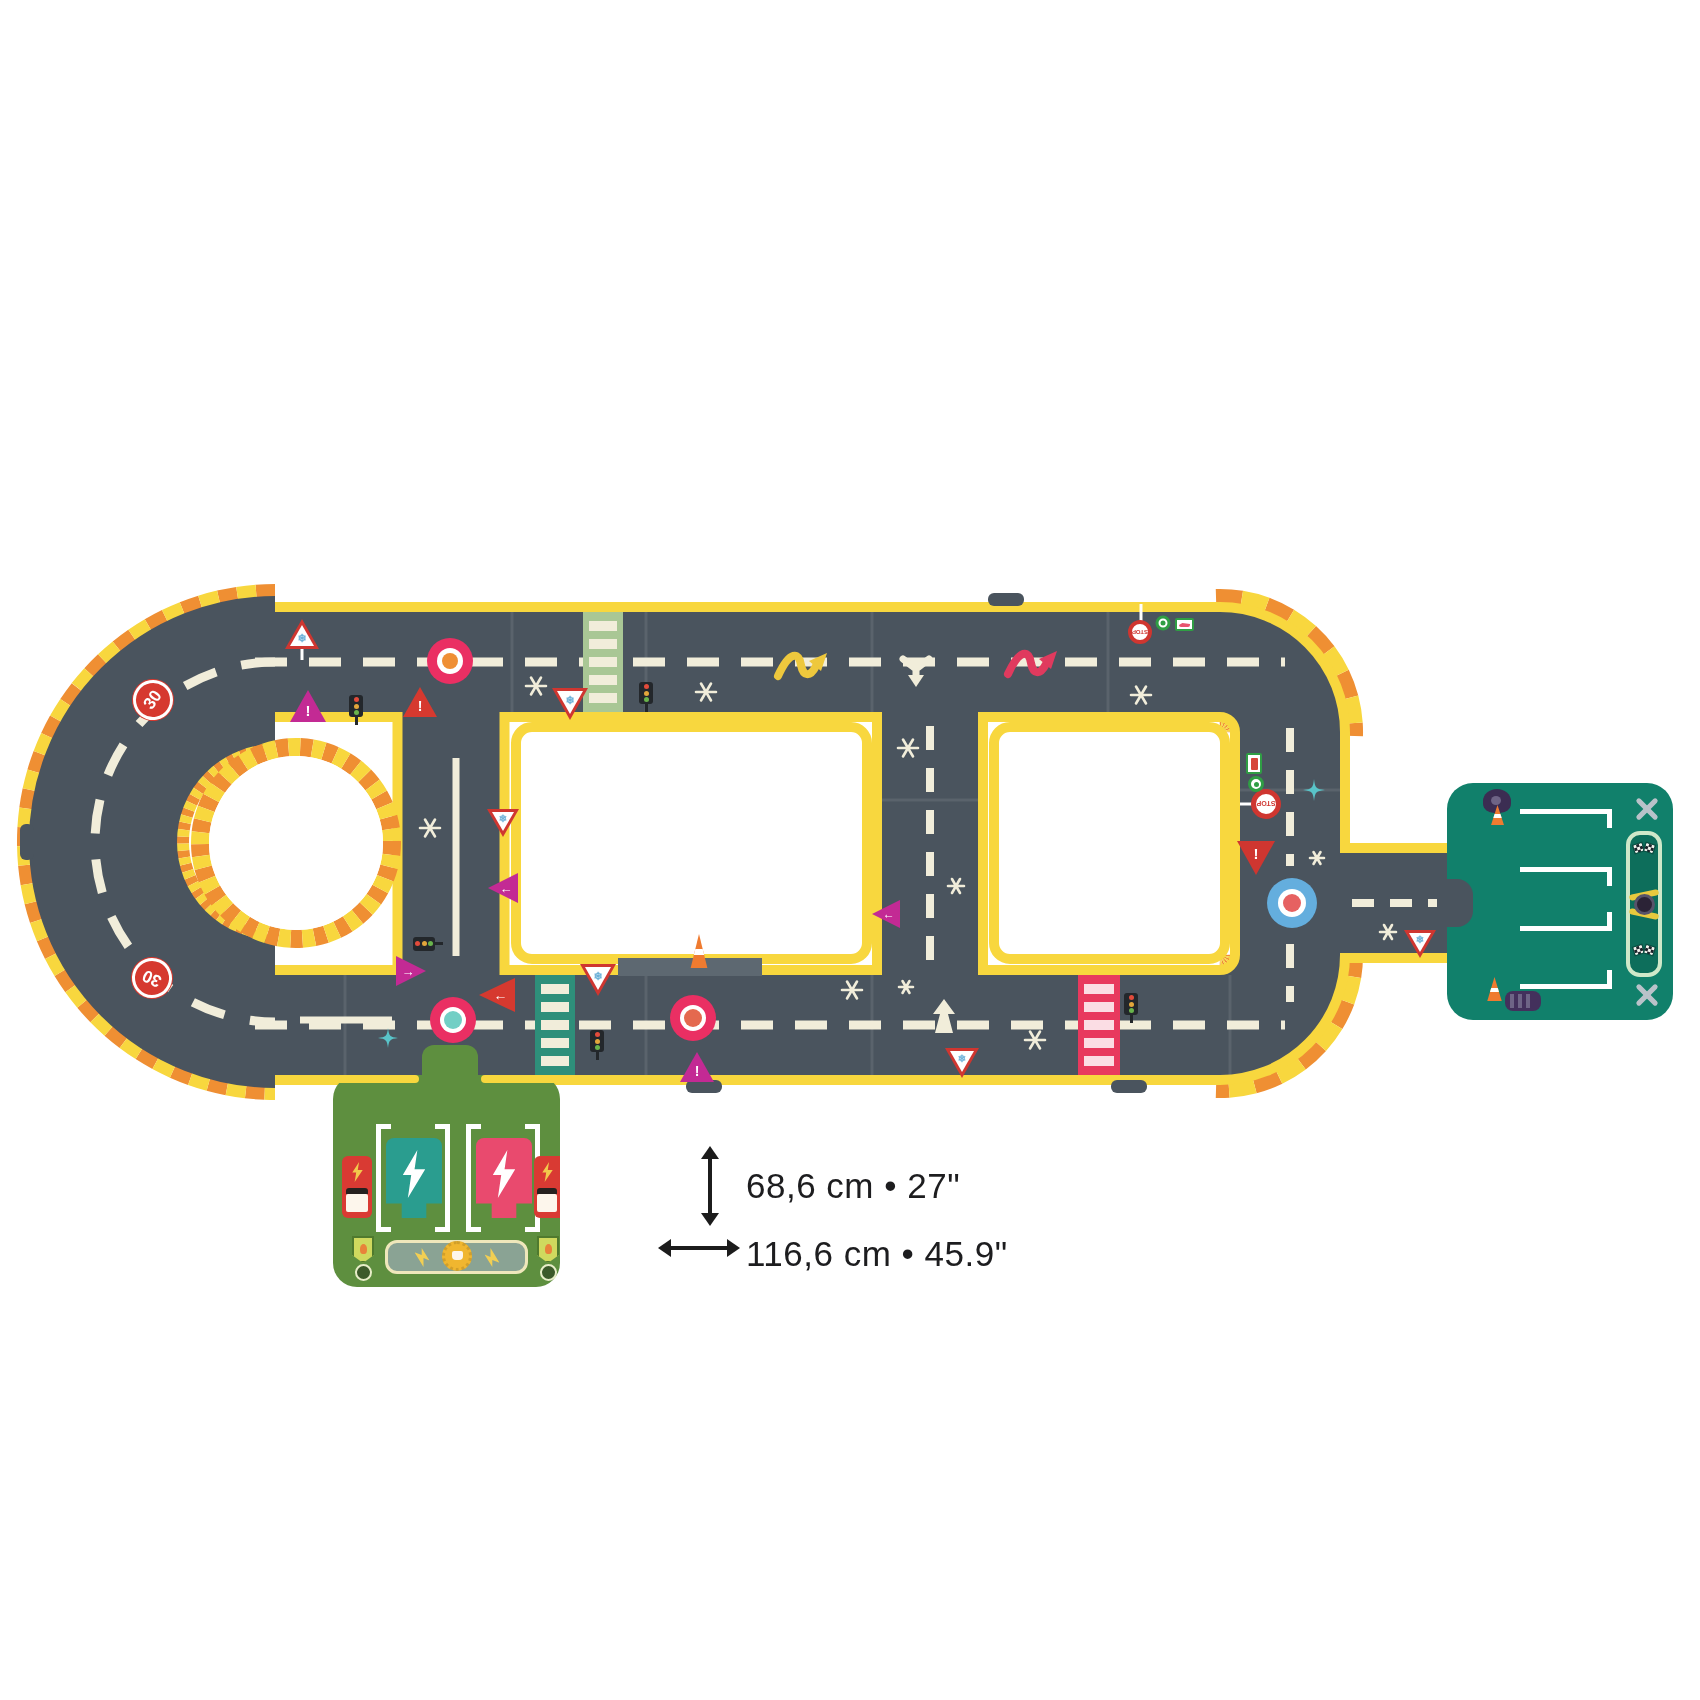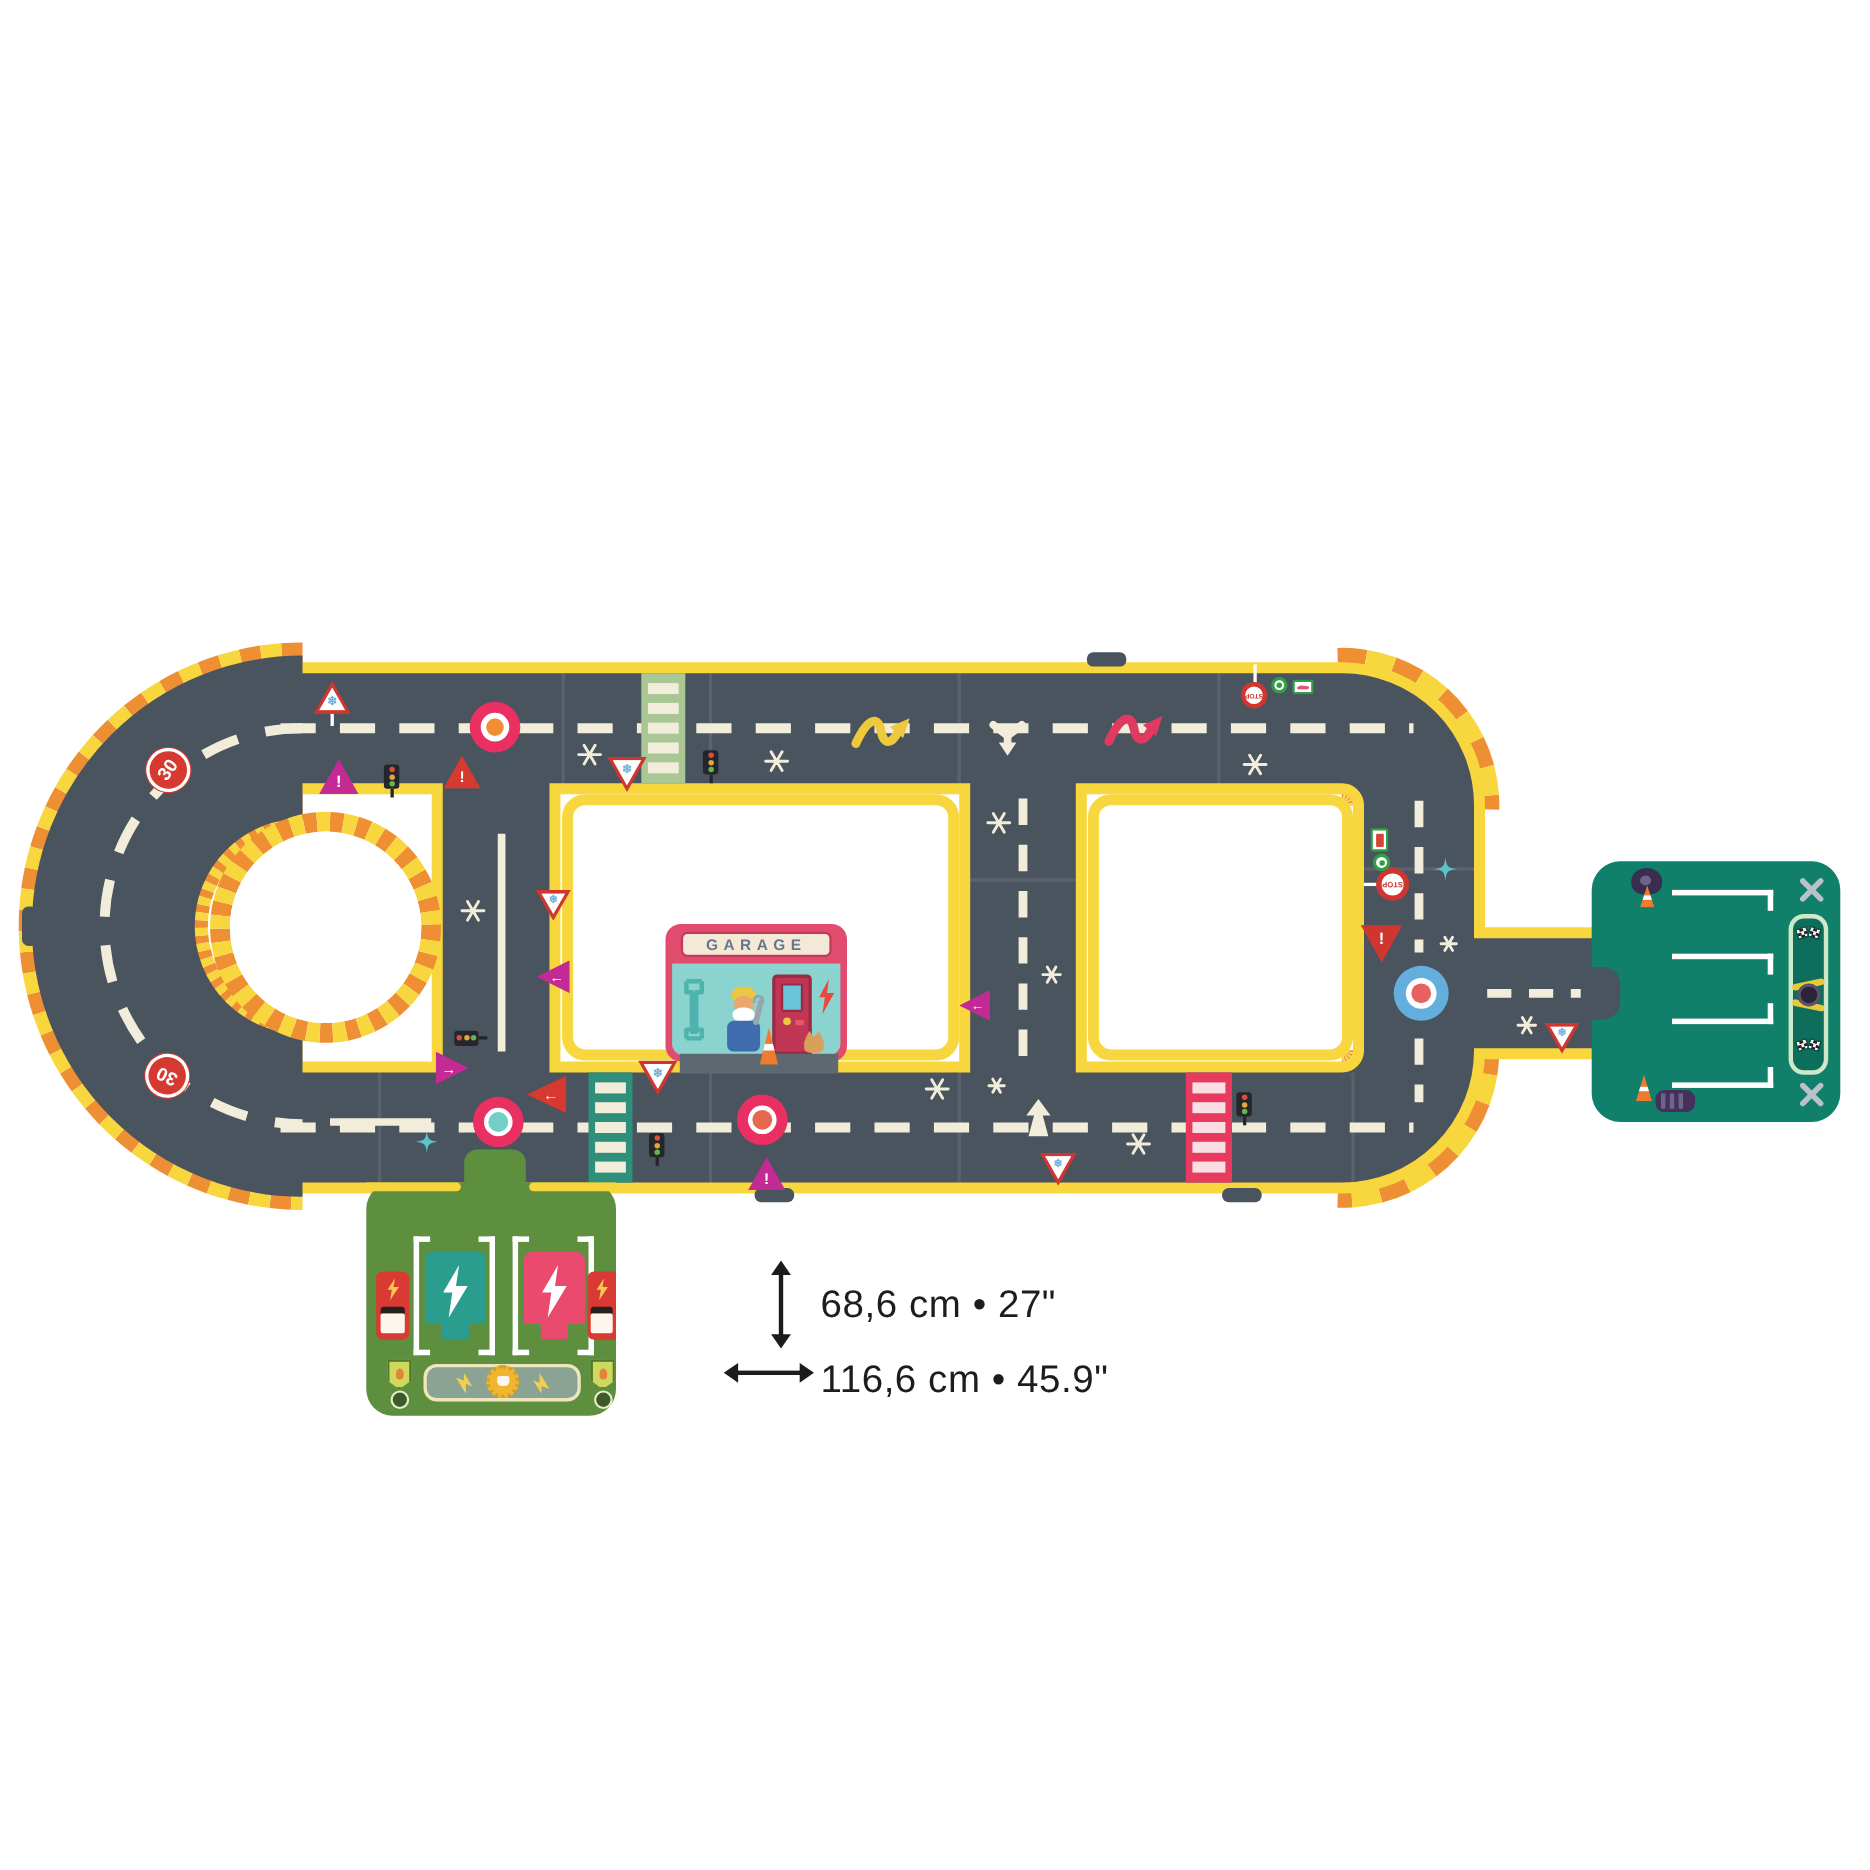--- a/index.html
+++ b/index.html
@@ -355,47 +355,20 @@
     </div>
   <div class="tl" style="left:1131px;top:1008px;">
     <span class="box">
         <i style="background:#e24b3b;"></i>
         <i style="background:#e2a63b;"></i>
         <i style="background:#69b44c;"></i>
       </span>
       <span class="post"></span>
     </div>
 
-  <div class="abs" style="left:605px;top:840px;width:165px;height:125px;background:#e14b6e;border-radius:14px;">
-    <div class="abs" style="left:6px;top:36px;width:153px;height:83px;background:#8ad3cf;border-radius:0 0 10px 10px;"></div>
-    <div class="abs" style="left:14px;top:7px;width:137px;height:23px;background:#f3e9d6;border:2px solid #c13a58;border-radius:6px;display:flex;align-items:center;justify-content:center;">
-      <span style="font-size:14px;font-weight:bold;color:#64778c;letter-spacing:5px;">GARAGE</span>
-    </div>
-    <svg class="abs" style="left:12px;top:46px;" width="28" height="64" viewBox="0 0 28 64">
-      <path d="M7,6 h14 M7,6 v10 h5 v36 h4 v-36 h5 v-10 M7,58 h14 M7,58 v-8 h14 v8" fill="none" stroke="#4fb3ad" stroke-width="4" stroke-linejoin="round"></path>
-    </svg>
-    <div class="abs" style="left:48px;top:56px;width:46px;height:64px;">
-      <i class="abs" style="left:12px;top:1px;width:22px;height:12px;background:#e9c73f;border-radius:8px 8px 2px 2px;"></i>
-      <i class="abs" style="left:14px;top:9px;width:18px;height:17px;background:#eba76d;border-radius:50%;"></i>
-      <i class="abs" style="left:13px;top:20px;width:20px;height:13px;background:#fff;border-radius:45%;"></i>
-      <i class="abs" style="left:8px;top:32px;width:30px;height:28px;background:#3f6cae;border-radius:6px;"></i>
-      <i class="abs" style="left:34px;top:12px;width:5px;height:24px;background:#9aa4ad;border-radius:2px;transform:rotate(14deg);"></i>
-      <i class="abs" style="left:31px;top:8px;width:11px;height:8px;border:3px solid #9aa4ad;border-bottom:none;border-radius:6px 6px 0 0;"></i>
-    </div>
-    <div class="abs" style="left:97px;top:46px;width:36px;height:73px;background:#c23655;border:3px solid #992c45;border-radius:4px 4px 0 0;">
-      <i class="abs" style="left:5px;top:5px;width:20px;height:26px;background:#6ac3d9;border:2px solid #992c45;border-radius:2px;"></i>
-      <i class="abs" style="left:7px;top:36px;width:7px;height:7px;background:#e9c73f;border-radius:50%;"></i>
-      <i class="abs" style="left:18px;top:38px;width:8px;height:5px;background:#e8556f;border-radius:1px;"></i>
-    </div>
-    <div class="abs bolt" style="left:138px;top:50px;width:17px;height:32px;background:#e8493c;"></div>
-    <div class="abs" style="left:126px;top:102px;width:18px;height:15px;background:#d9a05c;border-radius:40% 40% 30% 30%;">
-      <i class="abs" style="left:1px;top:-5px;width:0;height:0;border-left:4px solid transparent;border-right:4px solid transparent;border-bottom:7px solid #d9a05c;"></i>
-      <i class="abs" style="right:1px;top:-5px;width:0;height:0;border-left:4px solid transparent;border-right:4px solid transparent;border-bottom:7px solid #d9a05c;"></i>
-    </div>
-  </div>
   <div class="abs" style="left:618px;top:958px;width:144px;height:18px;background:#5d6871;"></div>
   <div class="abs cone" style="left:688px;top:934px;width:22px;height:34px;"></div>
 
   <div class="abs" style="left:1447px;top:783px;width:226px;height:237px;background:#11806b;border-radius:26px;">
     <div class="abs" style="left:-10px;top:96px;width:36px;height:48px;background:#4a545e;border-radius:0 16px 16px 0;"></div>
     <div class="abs" style="left:73px;top:26px;width:92px;height:5px;background:#fff;"></div>
     <div class="abs" style="left:160px;top:26px;width:5px;height:19px;background:#fff;"></div>
     <div class="abs" style="left:73px;top:84px;width:92px;height:5px;background:#fff;"></div>
     <div class="abs" style="left:160px;top:84px;width:5px;height:19px;background:#fff;"></div>
     <div class="abs" style="left:73px;top:143px;width:92px;height:5px;background:#fff;"></div>

